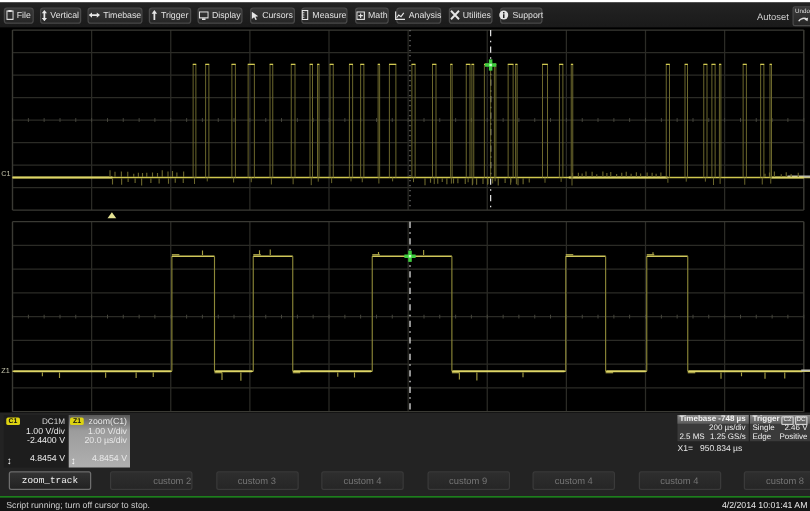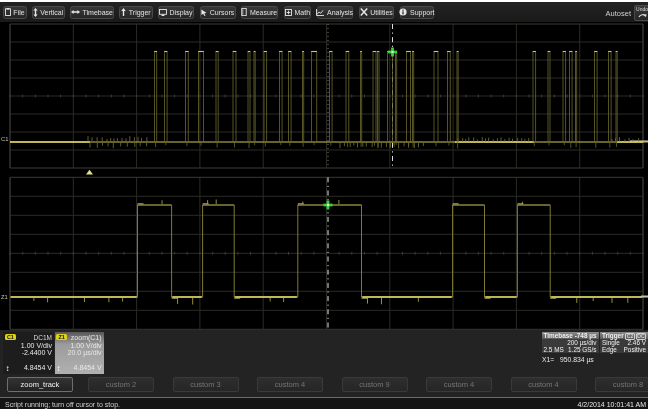--- a/index.html
+++ b/index.html
@@ -17,21 +17,21 @@
 #c1box{left:3.4px;width:50.6px;background:#1d1d1d;}
 #z1box{left:54.6px;width:49px;background:linear-gradient(#585858,#9c9c9c 30%,#b0b0b0);}
 .updn{position:absolute;left:2px;bottom:1px;color:#fff;font-size:8px;}
 #tbbox{position:absolute;left:541.5px;top:2.3px;width:57px;height:21px;background:#3a3a3a;font-size:6.4px;color:#f0f0f0;}
 #trbox{position:absolute;left:600px;top:2.3px;width:48px;height:21px;background:#3a3a3a;font-size:6.4px;color:#f0f0f0;}
 .bhead{height:7px;background:linear-gradient(#8a8a8a,#5a5a5a);font-weight:bold;font-size:6.4px;line-height:7px;padding:0 2px;position:relative;}
 .brow{height:7px;line-height:7px;padding:0 2px;position:relative;}
 .brr{position:absolute;right:2px;}
 #x1line{position:absolute;left:542px;top:26px;font-size:6.8px;color:#e8e8e8;}
 .pbtn{position:absolute;top:47.2px;width:66px;height:14.5px;border-radius:2px;font-size:7.5px;text-align:center;line-height:14px;}
-.pbtn.zt{background:linear-gradient(#333,#222);border:1px solid #6e6e6e;color:#f2f2f2;}
+.pbtn.zt{background:linear-gradient(#333,#222);border:1px solid #6e6e6e;color:#f2f2f2;font-family:Liberation Mono, monospace;}
 .pbtn.cu{background:linear-gradient(#2e2e2e,#262626);border:1px solid #3a3a3a;color:#757575;}
 #statusbar{position:absolute;left:0;top:397.4px;width:648px;height:11.6px;background:#141414;border-top:1px solid #1fa11f;}
 #stattext{position:absolute;left:5px;top:2.8px;font-size:7px;color:#cfcfcf;}
 #stattime{position:absolute;right:2px;top:2.8px;font-size:7px;color:#e8e8e8;}
 #watermark{position:absolute;left:463.5px;top:382px;font-size:17.6px;font-weight:bold;color:rgba(63,158,63,0.95);letter-spacing:0.1px;z-index:50;}
 .minitag{display:inline-block;border:1px solid #cfcfcf;border-radius:1px;font-size:5px;line-height:5.5px;padding:0 0.5px;margin-left:1px;font-weight:normal;vertical-align:0.5px;}
 </style></head>
 <body>
 <div id="page">
   <div id="topwhite"></div>
@@ -534,21 +534,21 @@
         </div>
       <div class="brow">2.5 MS<span class="brr">1.25 GS/s</span></div>
     </div>
     <div id="trbox">
       <div class="bhead">Trigger<span class="brr"><span class="minitag">C2</span><span class="minitag">DC</span></span></div>
       <div class="brow">Single<span class="brr">2.46 V</span></div>
       <div class="brow">Edge<span class="brr">Positive</span></div>
     </div>
     <div id="x1line">X1=&nbsp;&nbsp;&nbsp;950.834 µs</div>
     <div class="pbtn zt" style="left:7px;">zoom_track</div>
-    <div class="pbtn cu" style="left:88px;">custom 2</div>
+    <div class="pbtn cu" style="left:88px;text-align:right;">custom 2</div>
     <div class="pbtn cu" style="left:172.5px;">custom 3</div>
     <div class="pbtn cu" style="left:257px;">custom 4</div>
     <div class="pbtn cu" style="left:341.5px;">custom 9</div>
     <div class="pbtn cu" style="left:426px;">custom 4</div>
     <div class="pbtn cu" style="left:510.5px;">custom 4</div>
     <div class="pbtn cu" style="left:595px;">custom 8</div>
   </div>
   <div id="statusbar">
     <div id="stattext">Script running; turn off cursor to stop.</div>
     <div id="stattime">4/2/2014 10:01:41 AM</div>

